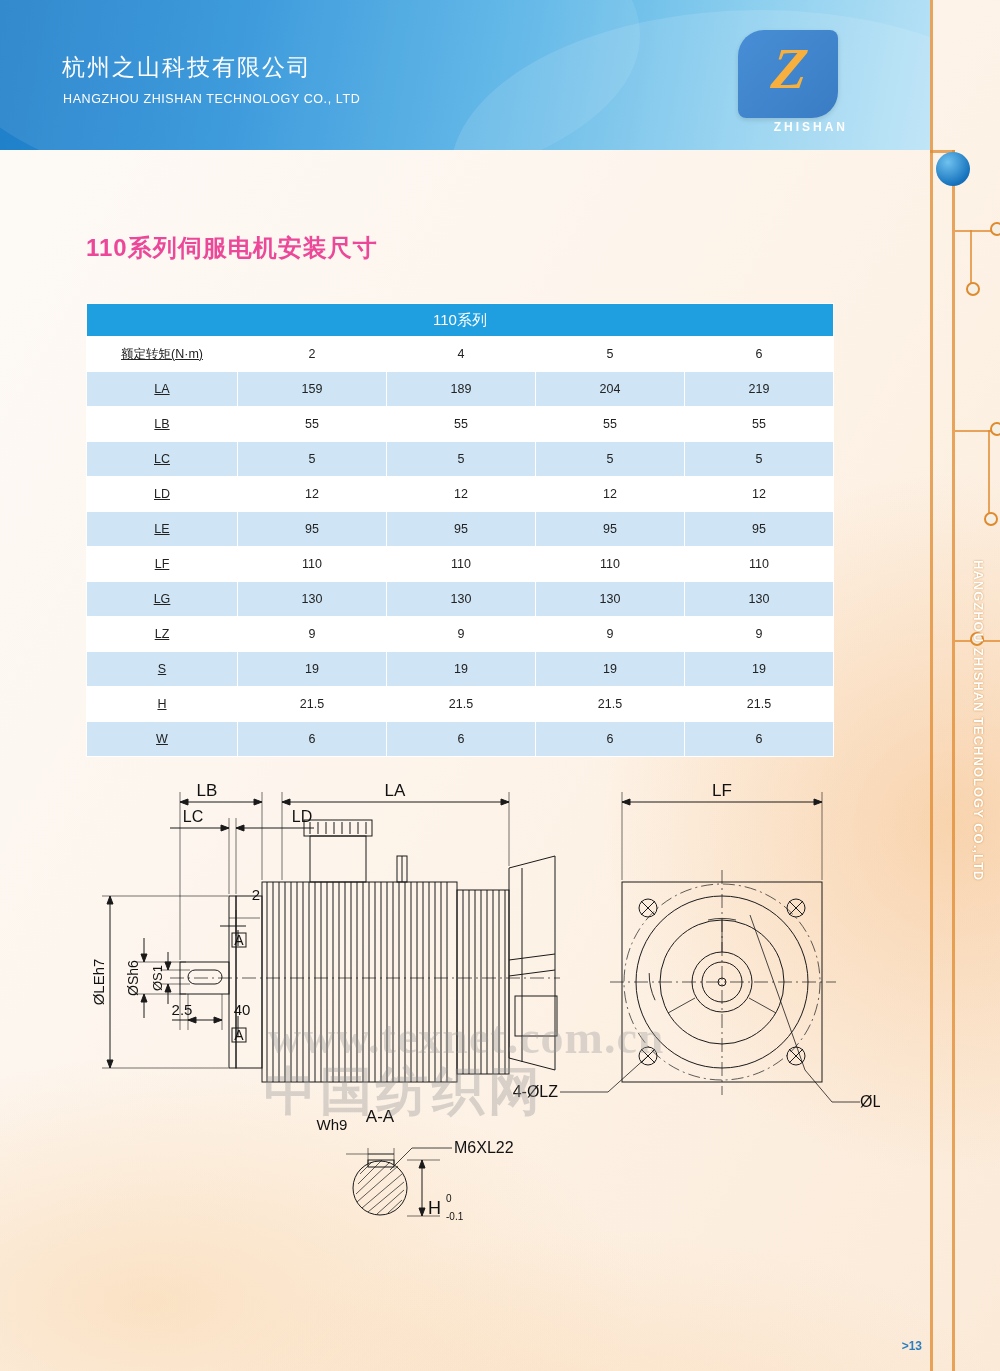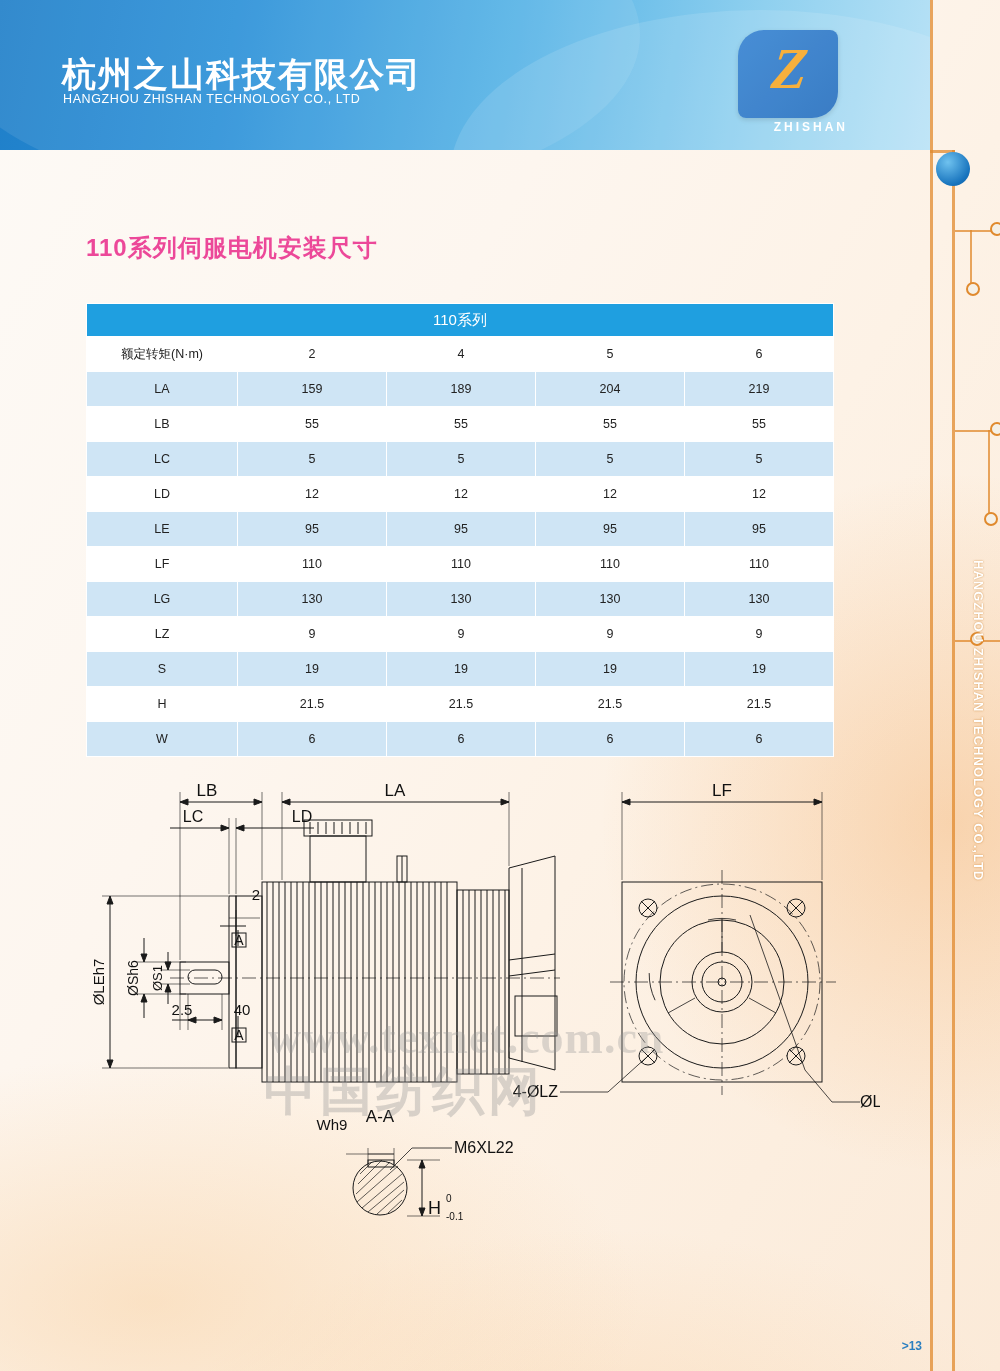--- a/index.html
+++ b/index.html
@@ -60,22 +60,22 @@
   .header-inner {
     position: absolute;
     inset: 0;
     padding: 0;
   }
   .company-cn {
     position: absolute;
     left: 62px;
     top: 52px;
     color: #ffffff;
-    font-size: 34px;
-    font-weight: bold;
+    font-size: 23px;
+    font-weight: normal;
     letter-spacing: 2px;
     white-space: nowrap;
     text-align: center;
   }
   .company-en {
     position: absolute;
     left: 63px;
     top: 92px;
     color: #ffffff;
     font-size: 12.5px;
@@ -196,21 +196,21 @@
   }
   .spec-table .hdr {
     background: #1f9fe0;
     color: #ffffff;
     font-size: 15px;
     height: 30px;
     font-weight: normal;
   }
   .row-a td { background: #ffffff; }
   .row-b td { background: #cfe5f5; }
-  .spec-table td.label { width: 148px; }
+  .spec-table td.label { width: 148px; text-decoration: underline; }
 
   
   .drawing {
     position: absolute;
     left: 60px;
     top: 770px;
     width: 820px;
     height: 510px;
   }
   .drawing svg { display: block; }

